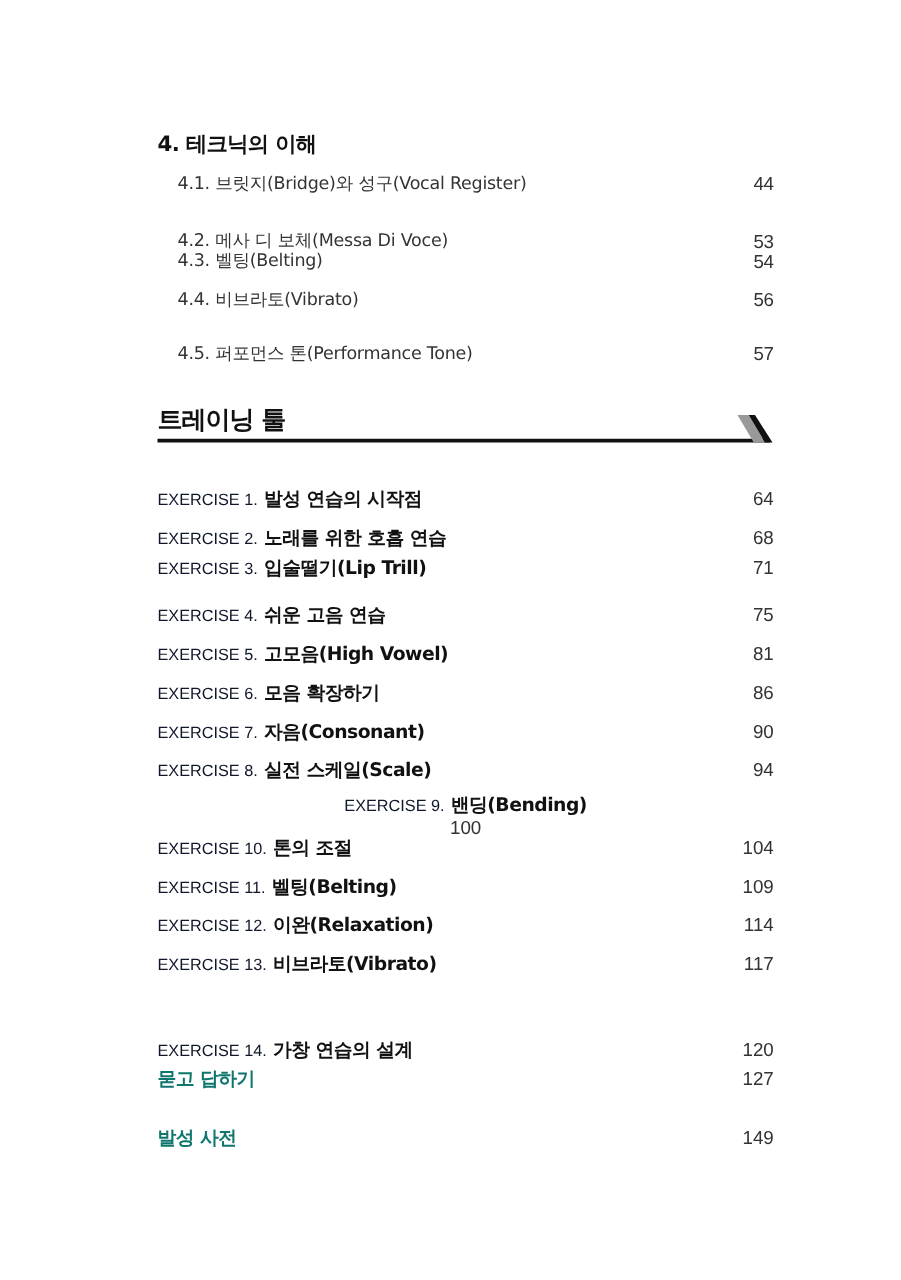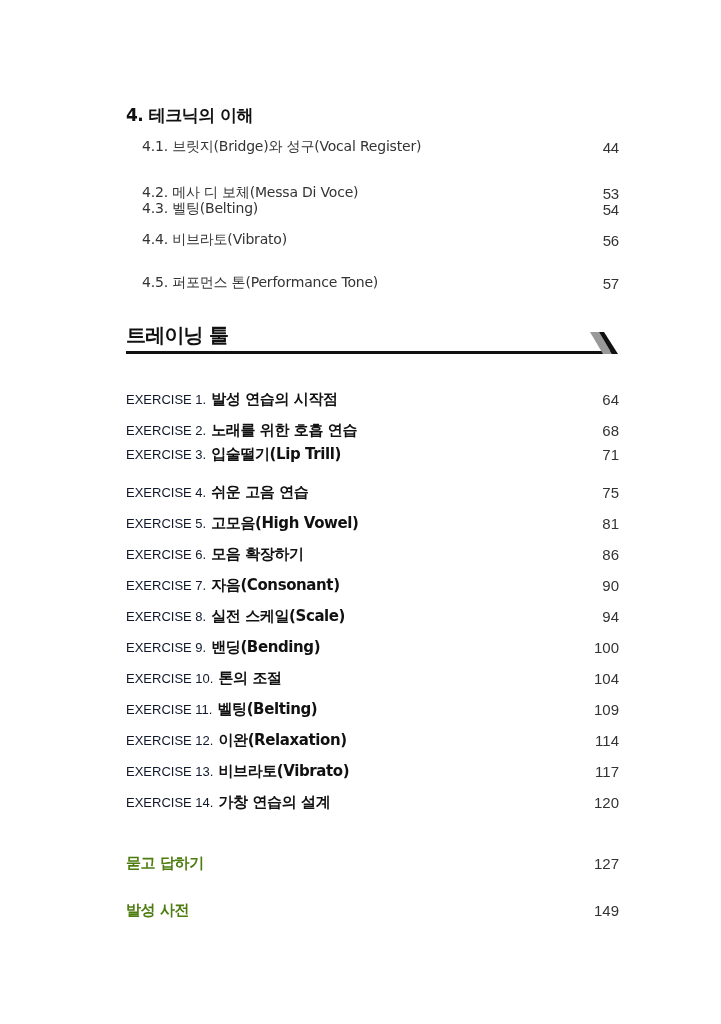--- a/index.html
+++ b/index.html
@@ -12,21 +12,21 @@
     .sub-row .pg { font-family:"Liberation Sans", sans-serif; font-size:15px; color:#333; }
     .part-title { position:absolute; left:126px; top:322px; font-size:20px; font-weight:bold; color:#111; letter-spacing:-0.8px; }
     .part-rule { position:absolute; left:126px; top:351px; width:490px; height:3px; background:#111; }
     .part-deco { position:absolute; left:588px; top:330px; width:34px; height:26px; }
     .ex-row { position:absolute; left:126px; width:493px; height:24px; display:flex; justify-content:space-between; align-items:center; }
     .ex-row .lbl { display:flex; align-items:baseline; }
     .ex-row .ex-prefix { font-family:"Liberation Sans", sans-serif; font-size:13px; color:#0f172a; margin-right:5px; }
     .ex-row .ex-title { font-size:15px; font-weight:bold; color:#111; letter-spacing:-0.4px; }
     .ex-row .pg { font-family:"Liberation Sans", sans-serif; font-size:15px; color:#333; }
     .app-row { position:absolute; left:126px; width:493px; height:24px; display:flex; justify-content:space-between; align-items:center; }
-    .app-row .ttl { font-size:15px; font-weight:bold; color:#4d7c0f; letter-spacing:-0.4px; }
+    .app-row .ttl { font-size:15px; font-weight:bold; color:#0f766e; letter-spacing:-0.4px; }
     .app-row .pg { font-family:"Liberation Sans", sans-serif; font-size:15px; color:#333; }
   </style>
 </head>
 <body>
 
 <div class="page">
 
   <div class="sec-title">4. 테크닉의 이해</div>
 
   <div class="sub-row" style="top:136px;">
@@ -106,21 +106,21 @@
       </span>
     <span class="pg">90</span>
   </div>
   <div class="ex-row" style="top:604px;">
     <span class="lbl">
         <span class="ex-prefix">EXERCISE 8.</span>
         <span class="ex-title">실전 스케일(Scale)</span>
       </span>
     <span class="pg">94</span>
   </div>
-  <div class="ex-row" style="top:635px;">
+  <div class="ex-row" style="top:635px;flex-direction:column;">
     <span class="lbl">
         <span class="ex-prefix">EXERCISE 9.</span>
         <span class="ex-title">밴딩(Bending)</span>
       </span>
     <span class="pg">100</span>
   </div>
   <div class="ex-row" style="top:666px;">
     <span class="lbl">
         <span class="ex-prefix">EXERCISE 10.</span>
         <span class="ex-title">톤의 조절</span>
@@ -141,21 +141,21 @@
       </span>
     <span class="pg">114</span>
   </div>
   <div class="ex-row" style="top:759px;">
     <span class="lbl">
         <span class="ex-prefix">EXERCISE 13.</span>
         <span class="ex-title">비브라토(Vibrato)</span>
       </span>
     <span class="pg">117</span>
   </div>
-  <div class="ex-row" style="top:790px;align-items:center;">
+  <div class="ex-row" style="top:828px;align-items:center;">
     <span class="lbl">
         <span class="ex-prefix">EXERCISE 14.</span>
         <span class="ex-title">가창 연습의 설계</span>
       </span>
     <span class="pg">120</span>
   </div>
 
   <div class="app-row" style="top:851px;">
     <span class="ttl">묻고 답하기</span>
     <span class="pg">127</span>

